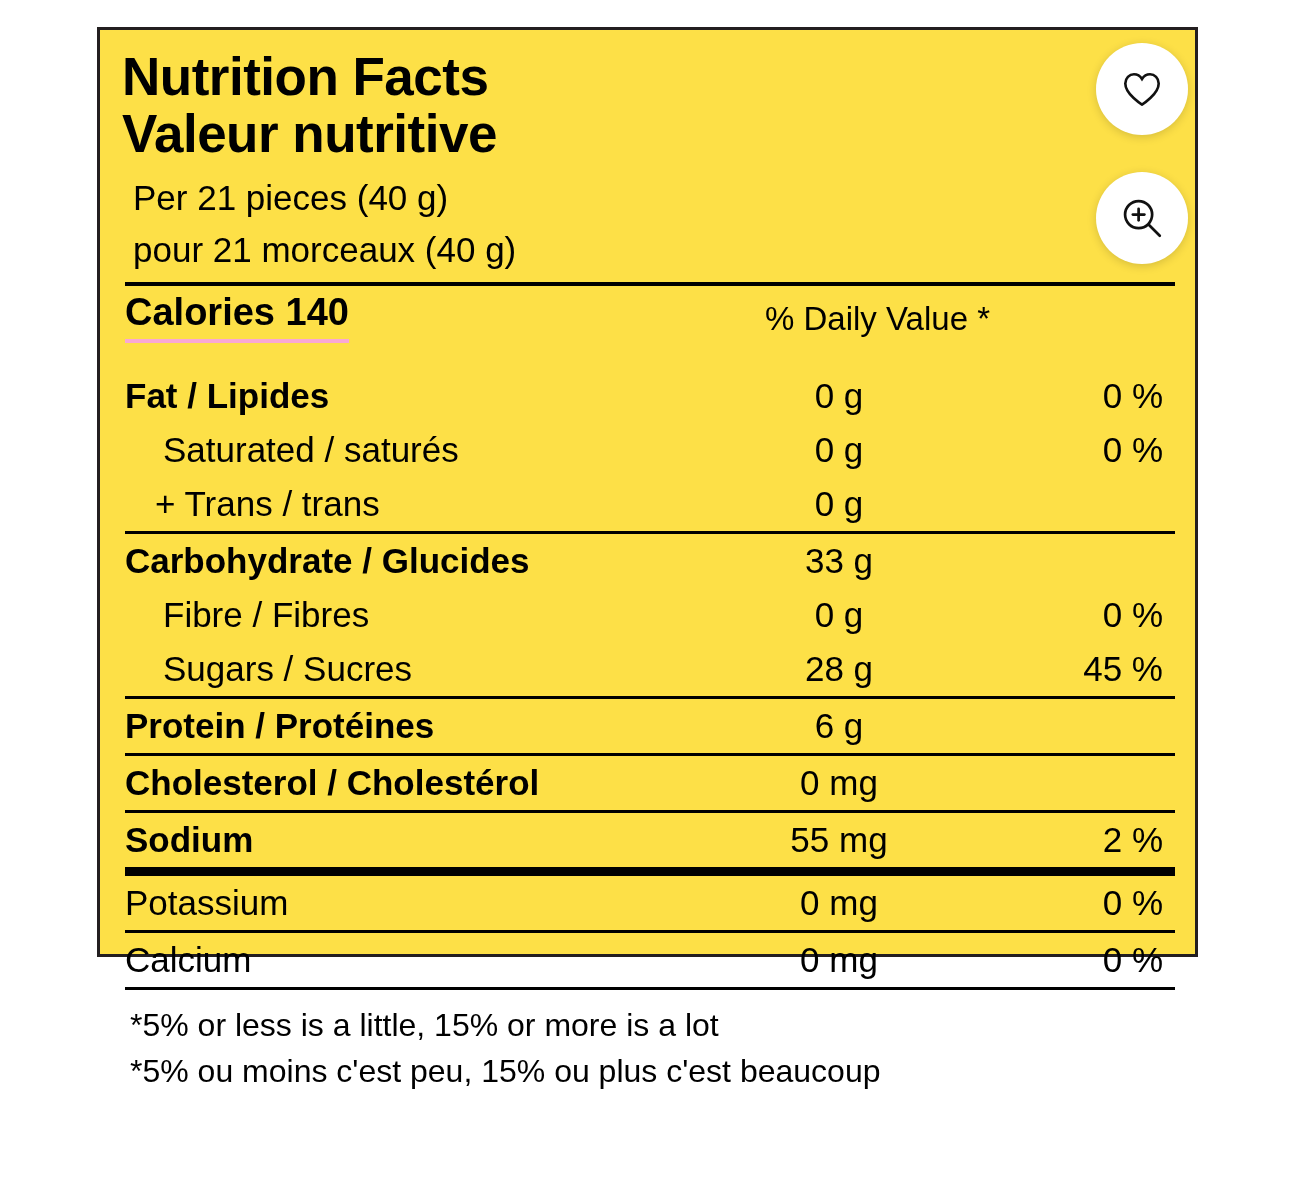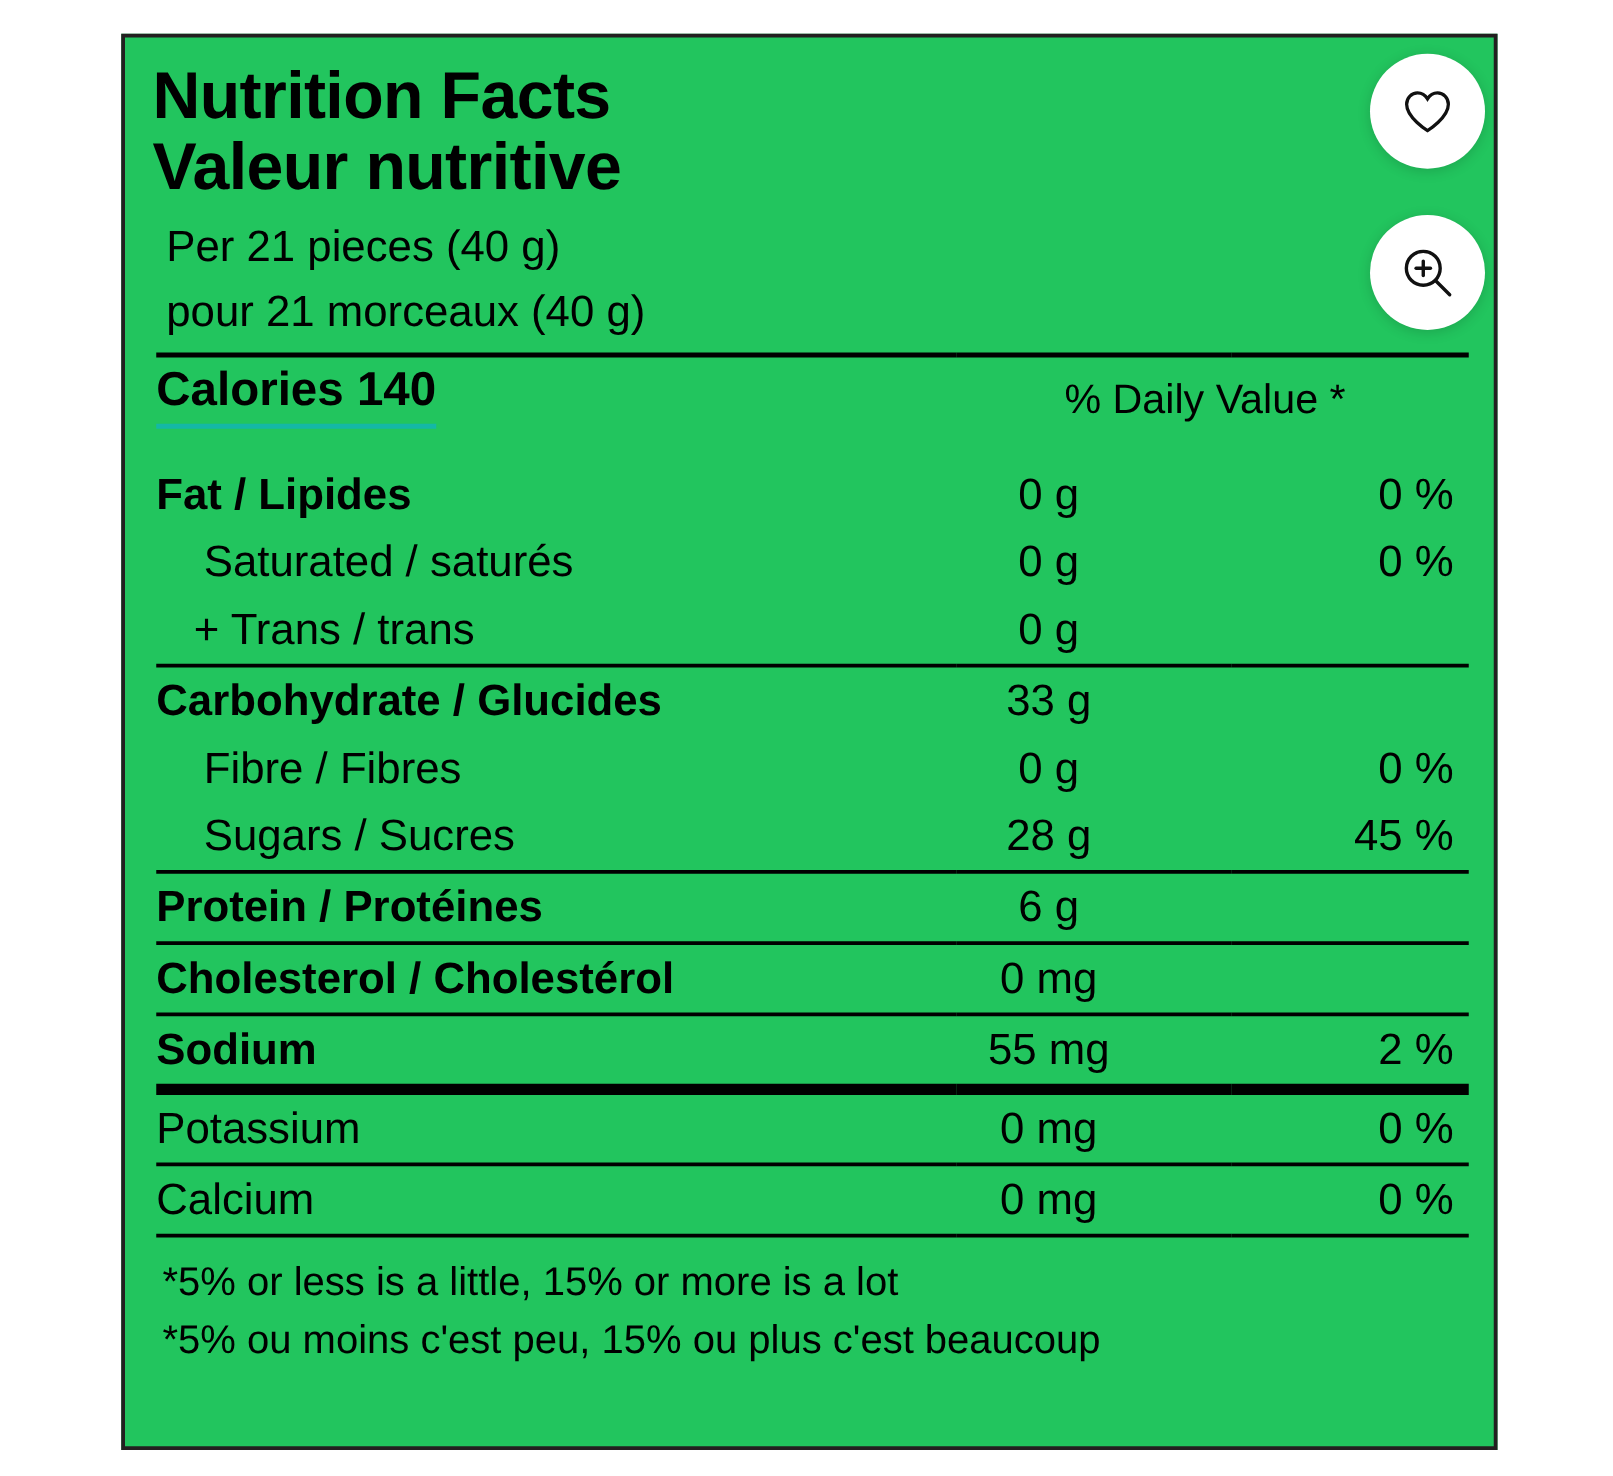--- a/index.html
+++ b/index.html
@@ -14,23 +14,23 @@
     color: #000000;
     overflow: hidden;
     position: relative;
   }
 
   #panel {
     position: absolute;
     left: 97px;
     top: 27px;
     width: 1101px;
-    height: 1133px;
+    height: 930px;
     border: 3px solid #231f20;
-    background: #22c55e;
+    background: #fde047;
     box-sizing: border-box;
   }
 
   
   .fab {
     position: absolute;
     width: 92px;
     height: 92px;
     border-radius: 50%;
     background: #ffffff;
@@ -85,27 +85,27 @@
 
   
   .rule-thin td   { border-bottom: 3px solid #000; margin-top: 25px; }
   .rule-med td    { border-bottom: 4px solid #000; }
   .rule-thick td  { border-bottom: 9px solid #000; }
   .spacer td      { height: 26px; }
 
   .calories-cell { font-size: 38px; font-weight: bold; line-height: 52px; }
   .calories-underline {
     display: inline-block;
-    border-bottom: 4px solid #14b8a6;
+    border-bottom: 4px solid #f9a8d4;
     padding-bottom: 1px;
   }
   .dv-head {
     font-size: 33px;
     line-height: 48px;
-    text-align: center;
+    text-align: left;
     white-space: nowrap;
     padding-right: 12px !important;
   }
 
   .footnotes {
     padding: 12px 0 0 30px;
     font-size: 32px;
     line-height: 46px;
   }
   .footnote { white-space: nowrap; }

